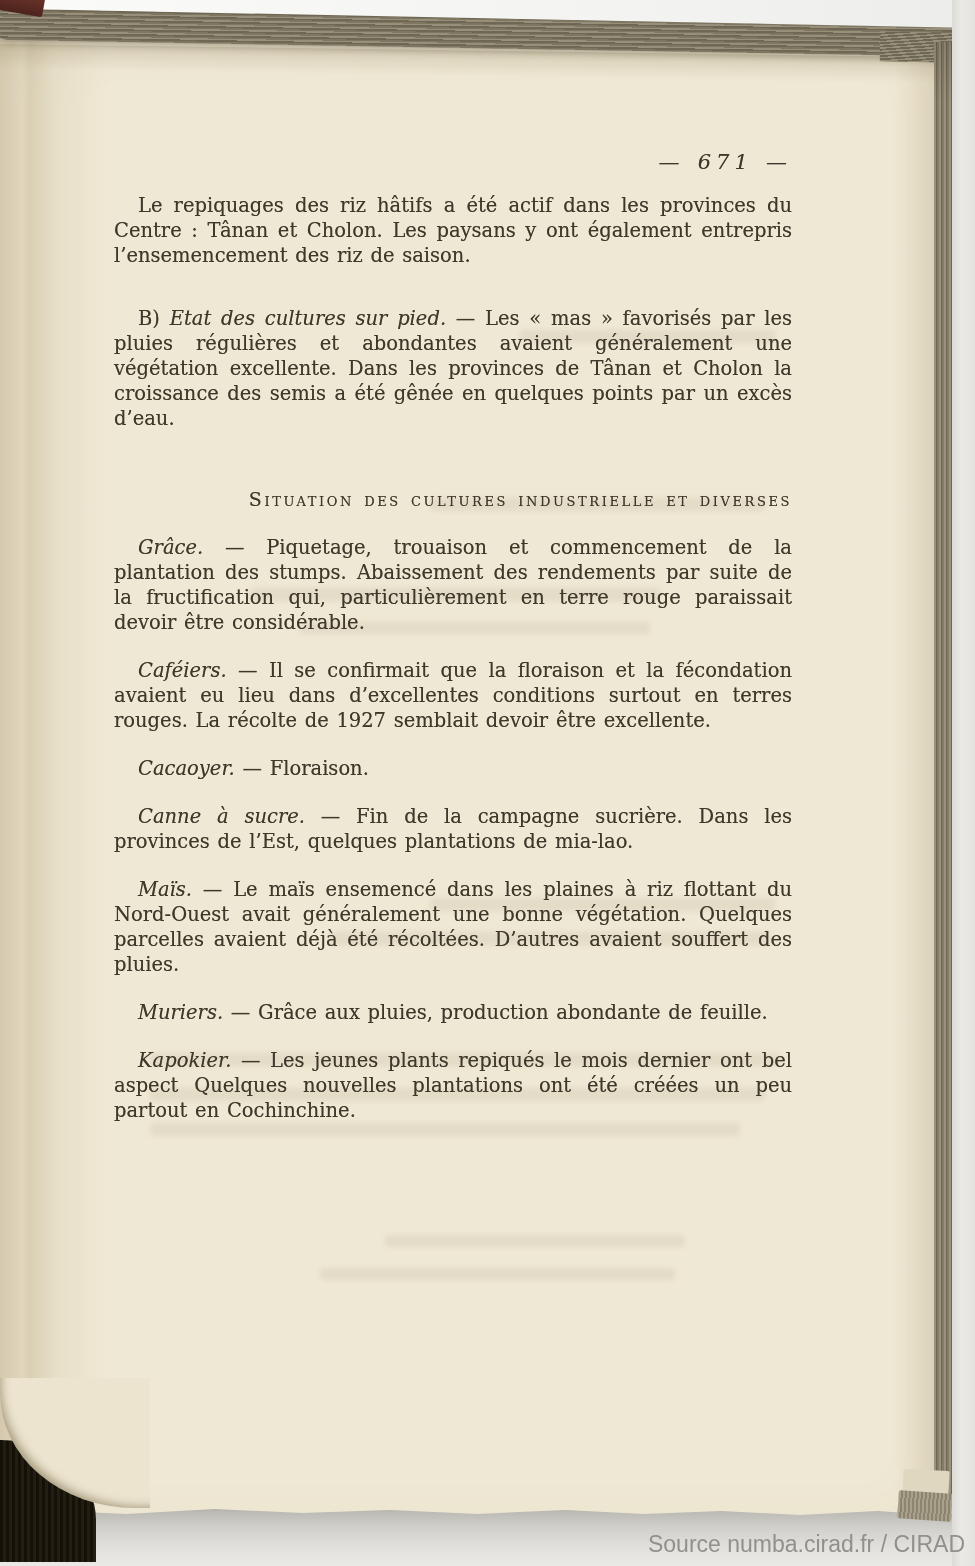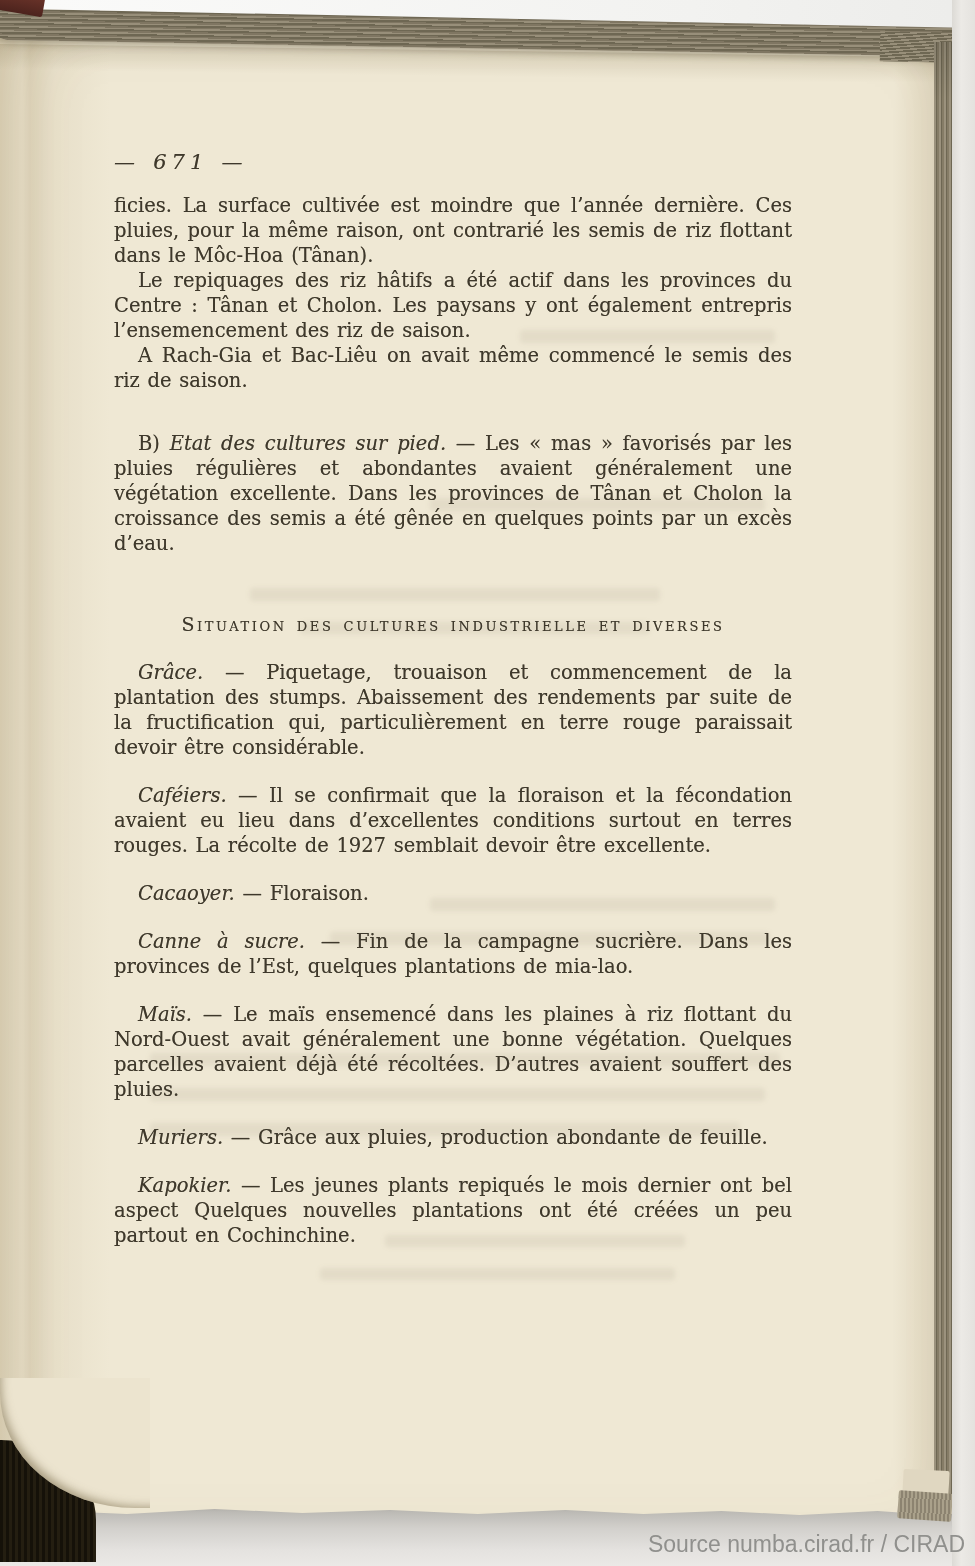--- a/index.html
+++ b/index.html
@@ -92,29 +92,29 @@
   
   .bleed{position:absolute;background:rgba(104,94,70,.085);filter:blur(2.6px);border-radius:4px;z-index:1;}
   
   .content{
     position:absolute;left:114px;top:150px;width:678px;z-index:3;
     color:#3e382b;font-size:19.5px;line-height:25px;
     text-align:justify;word-spacing:1.5px;
     text-shadow:0 0 .5px rgba(62,56,43,.55);
   }
   .pagenum{
-    text-align:left;font-size:21px;letter-spacing:5px;
+    text-align:right;font-size:21px;letter-spacing:5px;
     margin:0 0 18px 0;font-style:italic;
   }
   .para{margin:0;text-indent:24px;}
   .no-indent{text-indent:0;}
   .gap-md{margin-top:38px;}
   .gap-sm{margin-top:23px;}
   .heading{
-    margin:56px 0 22px 0;text-align:center;
+    margin:56px 0 22px 0;text-align:right;
     font-variant:small-caps;letter-spacing:2.6px;font-size:19px;font-weight:400;
   }
   .lead{font-style:italic;}
   
   .watermark{
     position:absolute;right:10px;bottom:8px;z-index:8;
     font-family:"Liberation Sans", sans-serif;font-size:23px;color:#90908d;
   }
 </style>
 </head>
@@ -147,23 +147,21 @@
   <div class="bleed" style="left:330px;top:932px;width:440px;height:13px"></div>
   <div class="bleed" style="left:150px;top:1053px;width:630px;height:13px"></div>
   <div class="bleed" style="left:150px;top:1088px;width:615px;height:13px"></div>
   <div class="bleed" style="left:150px;top:1123px;width:590px;height:13px"></div>
   <div class="bleed" style="left:385px;top:1235px;width:300px;height:12px"></div>
   <div class="bleed" style="left:320px;top:1268px;width:355px;height:12px"></div>
 
   <div class="content">
     <div class="pagenum">— 671 —</div>
     <div id="intro">
-        <p class="para no-indent">ficies. La surface cultivée est moindre que l’année dernière. Ces pluies, pour la même raison, ont contrarié les semis de riz flottant dans le Môc-Hoa (Tânan).</p>
         <p class="para">Le repiquages des riz hâtifs a été actif dans les provinces du Centre : Tânan et Cholon. Les paysans y ont également entrepris l’ensemencement des riz de saison.</p>
-        <p class="para">A Rach-Gia et Bac-Liêu on avait même commencé le semis des riz de saison.</p>
         <p class="para gap-md"><span>B) </span><span class="lead">Etat des cultures sur pied.</span> — Les « mas » favorisés par les pluies régulières et abondantes avaient généralement une végétation excellente. Dans les provinces de Tânan et Cholon la croissance des semis a été gênée en quelques points par un excès d’eau.</p>
       </div>
     <div class="heading">Situation des cultures industrielle et diverses</div>
     <div id="crops">
         <p class="para gap-sm"><span class="lead">Grâce.</span> — Piquetage, trouaison et commencement de la plantation des stumps. Abaissement des rendements par suite de la fructification qui, particulièrement en terre rouge paraissait devoir être considérable.</p>
         <p class="para gap-sm"><span class="lead">Caféiers.</span> — Il se confirmait que la floraison et la fécondation avaient eu lieu dans d’excellentes conditions surtout en terres rouges. La récolte de 1927 semblait devoir être excellente.</p>
         <p class="para gap-sm"><span class="lead">Cacaoyer.</span> — Floraison.</p>
         <p class="para gap-sm"><span class="lead">Canne à sucre.</span> — Fin de la campagne sucrière. Dans les provinces de l’Est, quelques plantations de mia-lao.</p>
         <p class="para gap-sm"><span class="lead">Maïs.</span> — Le maïs ensemencé dans les plaines à riz flottant du Nord-Ouest avait généralement une bonne végétation. Quelques parcelles avaient déjà été récoltées. D’autres avaient souffert des pluies.</p>
         <p class="para gap-sm"><span class="lead">Muriers.</span> — Grâce aux pluies, production abondante de feuille.</p>

